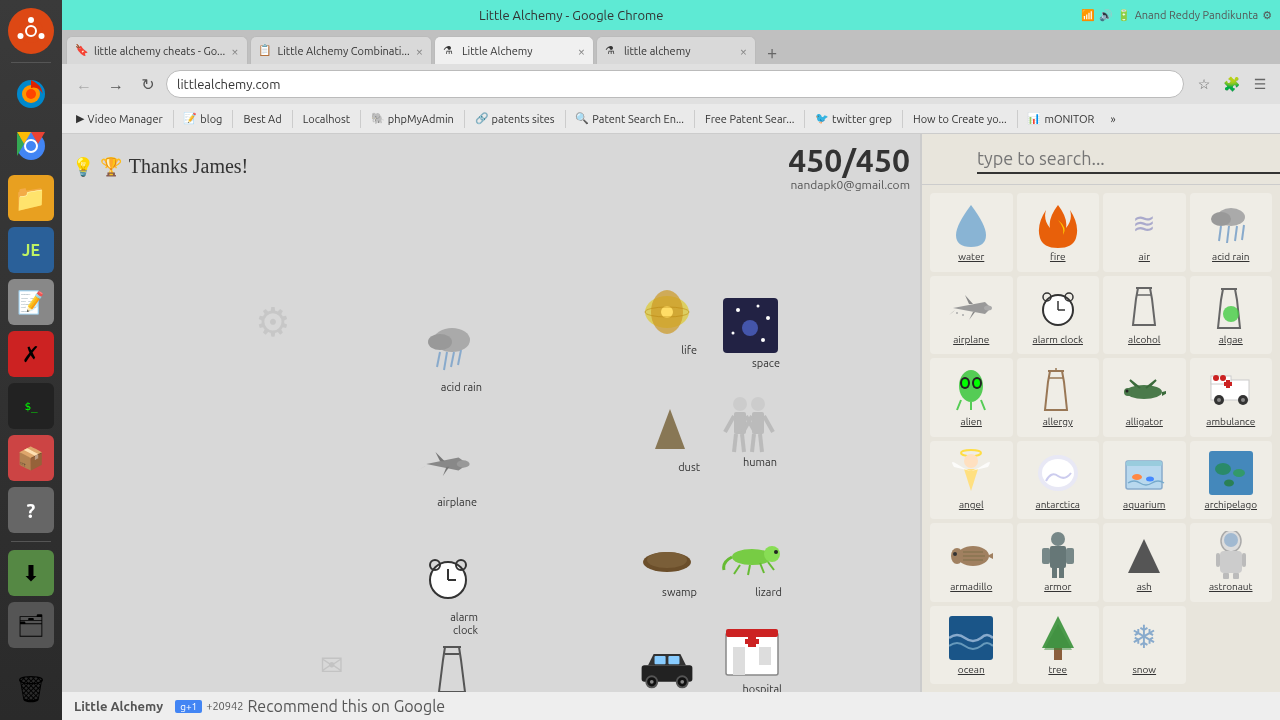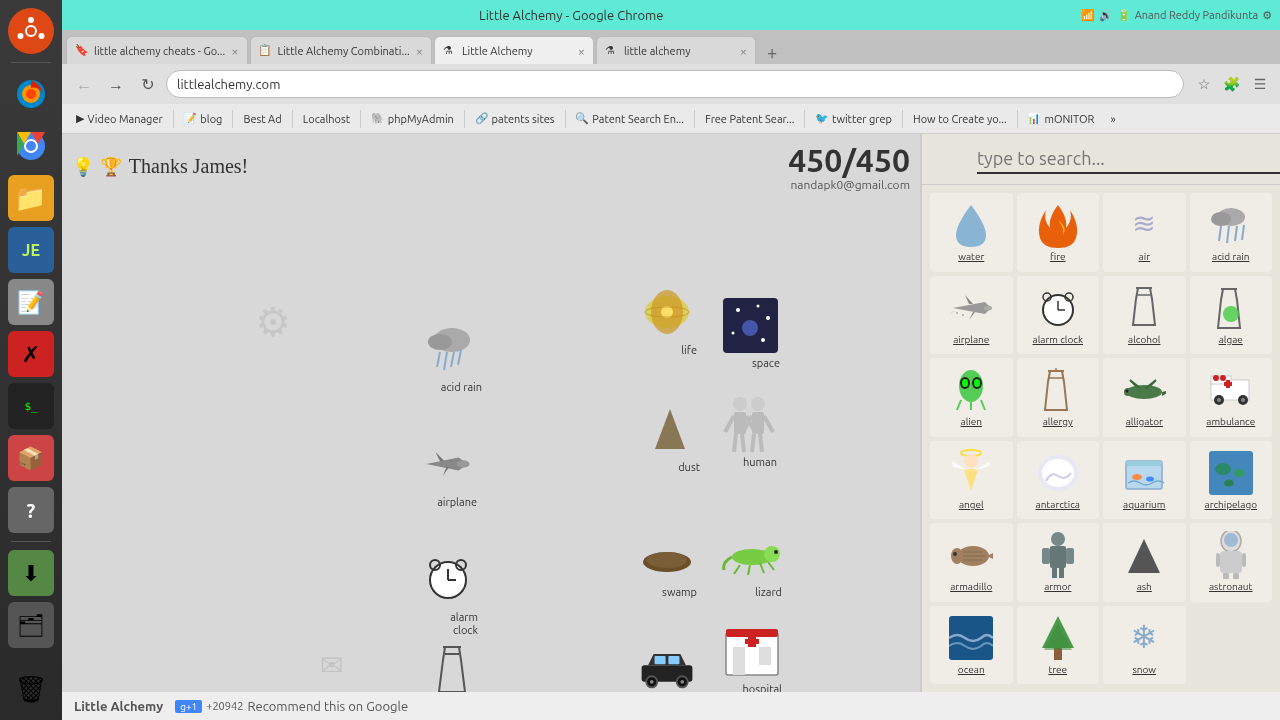--- a/index.html
+++ b/index.html
@@ -829,17 +829,17 @@
       </div>
 
     </div>
   </div>
 
   <div class="bottom-bar">
     <span style="font-weight:bold;font-size:13px">Little Alchemy</span>
     <div class="g1-btn">
       <span style="background:#4285f4;color:white;padding:1px 5px;border-radius:2px;font-size:10px">g+1</span>
       <span style="font-size:11px">+20942</span>
-      <span style="font-size:13px">Recommend this on Google</span>
+      <span style="font-size:16px">Recommend this on Google</span>
     </div>
   </div>
 
 </div>
 
 </body></html>

